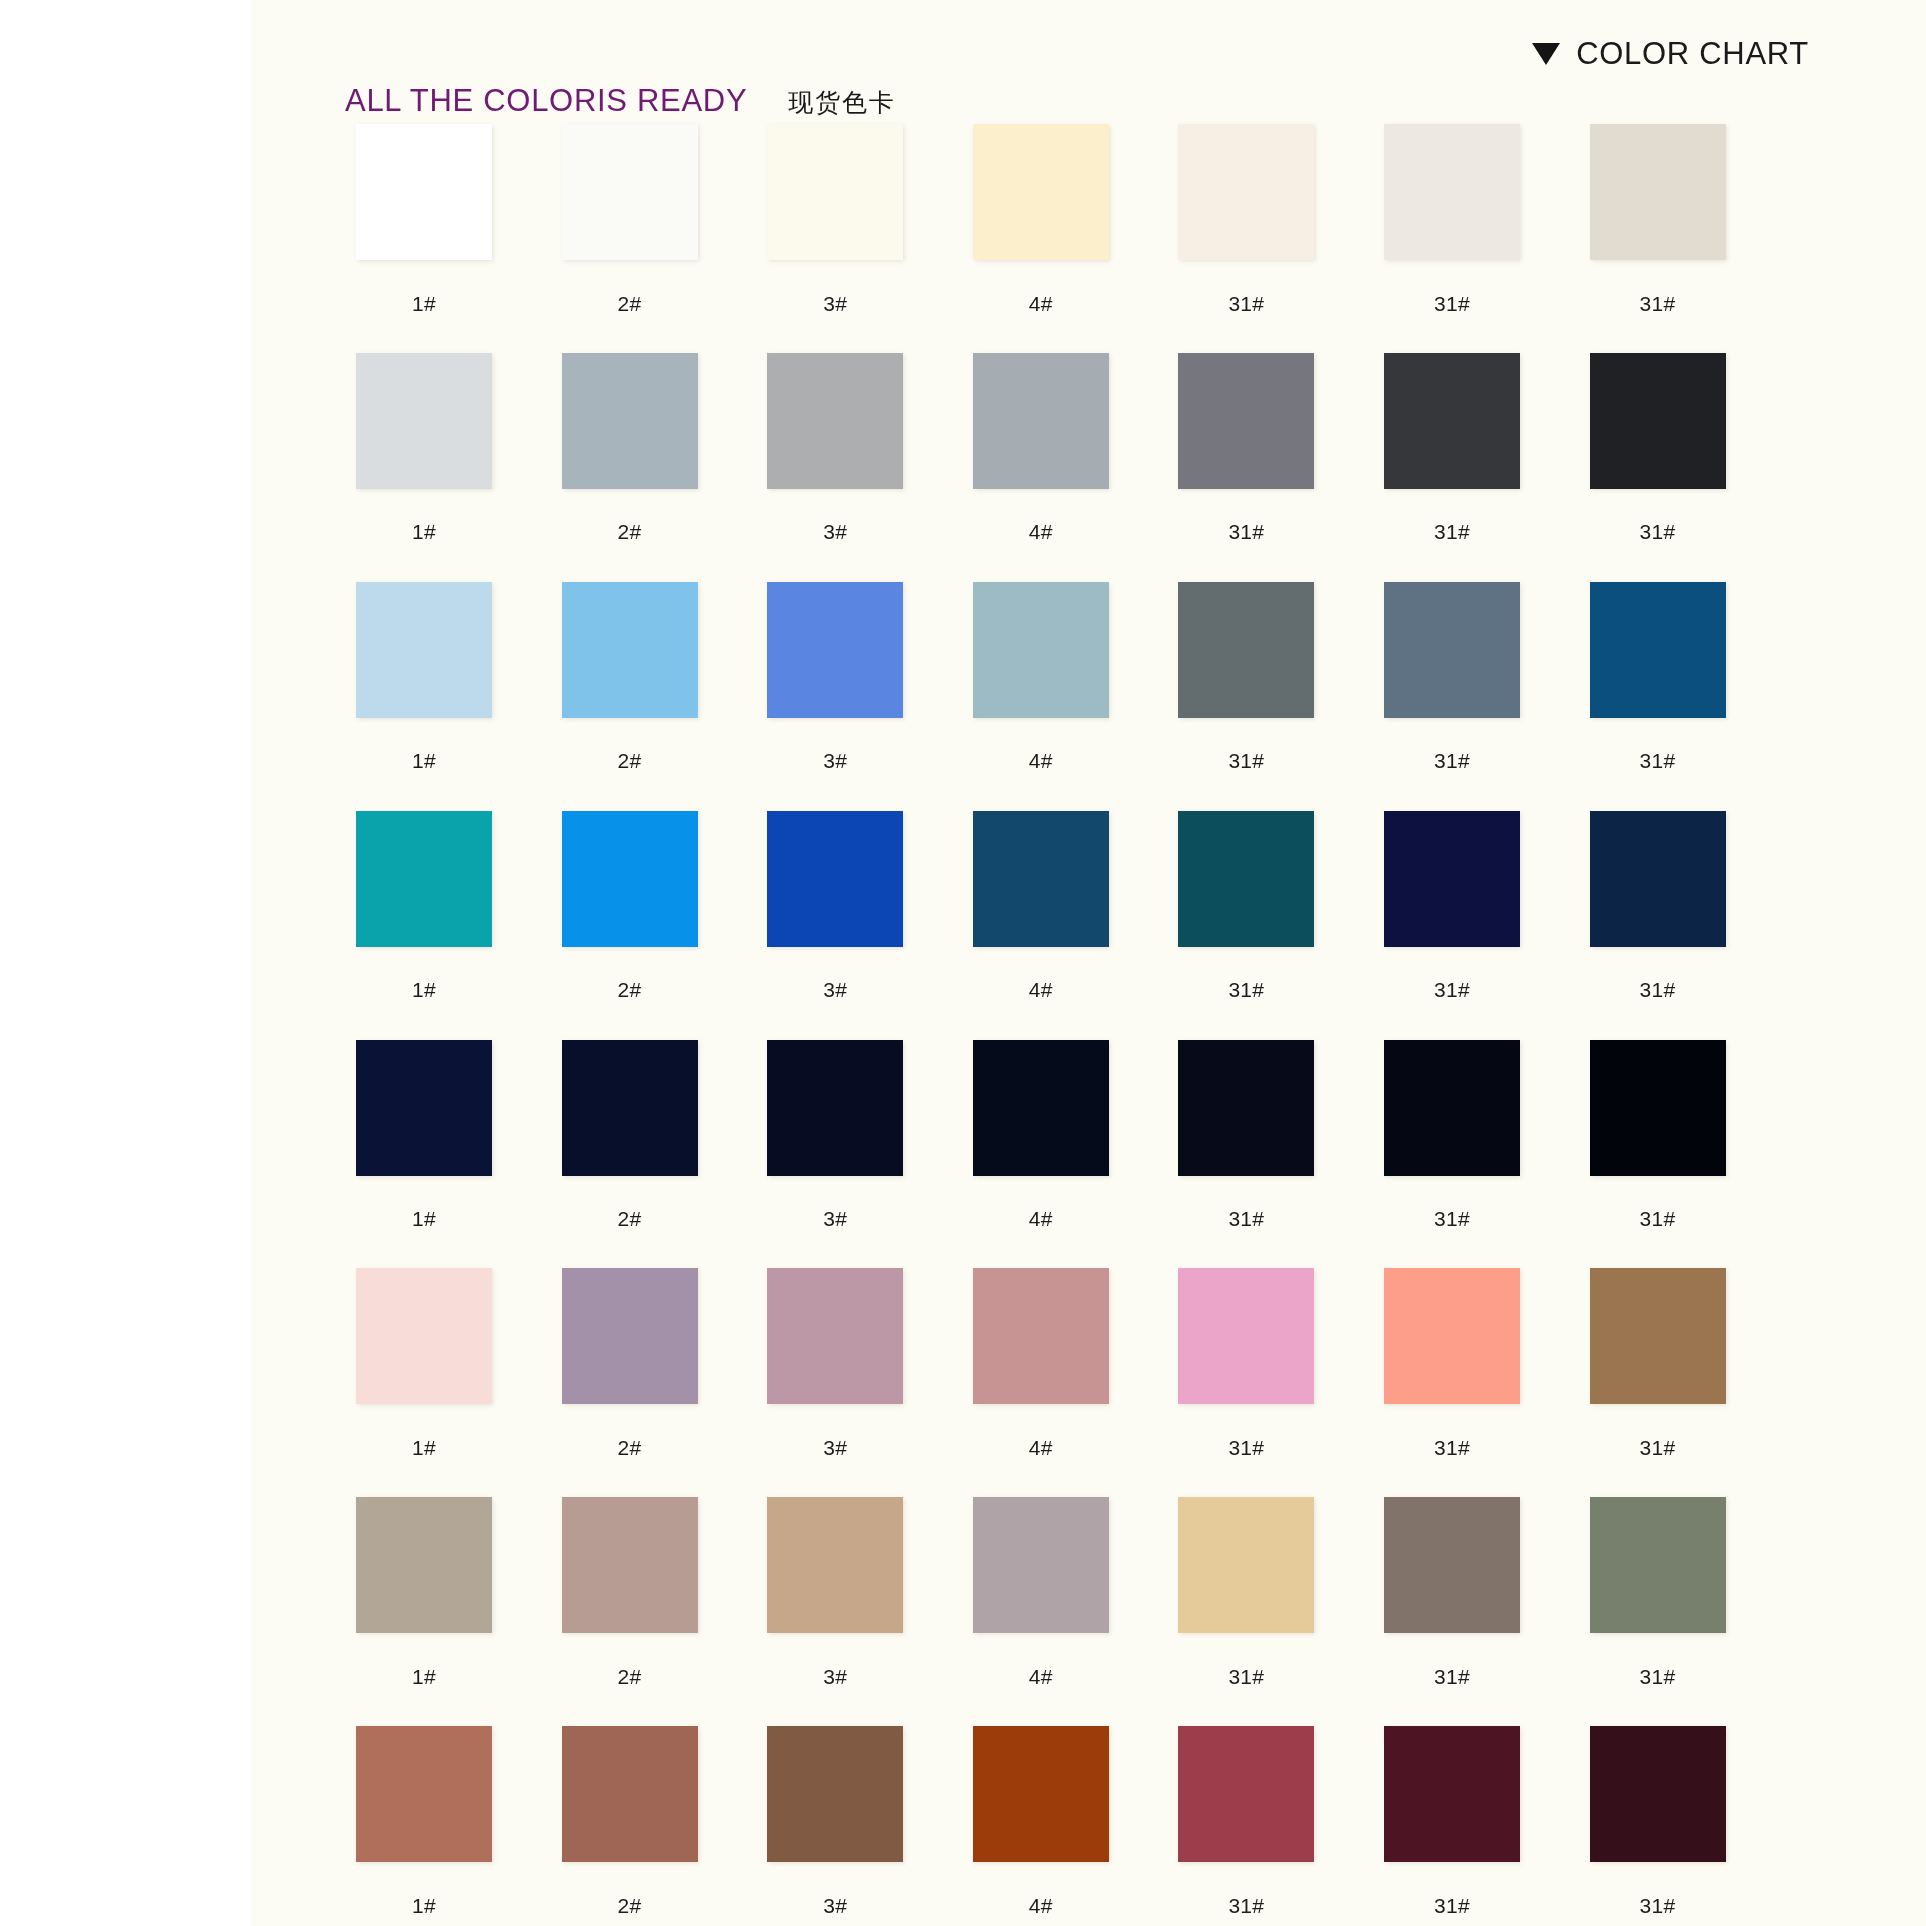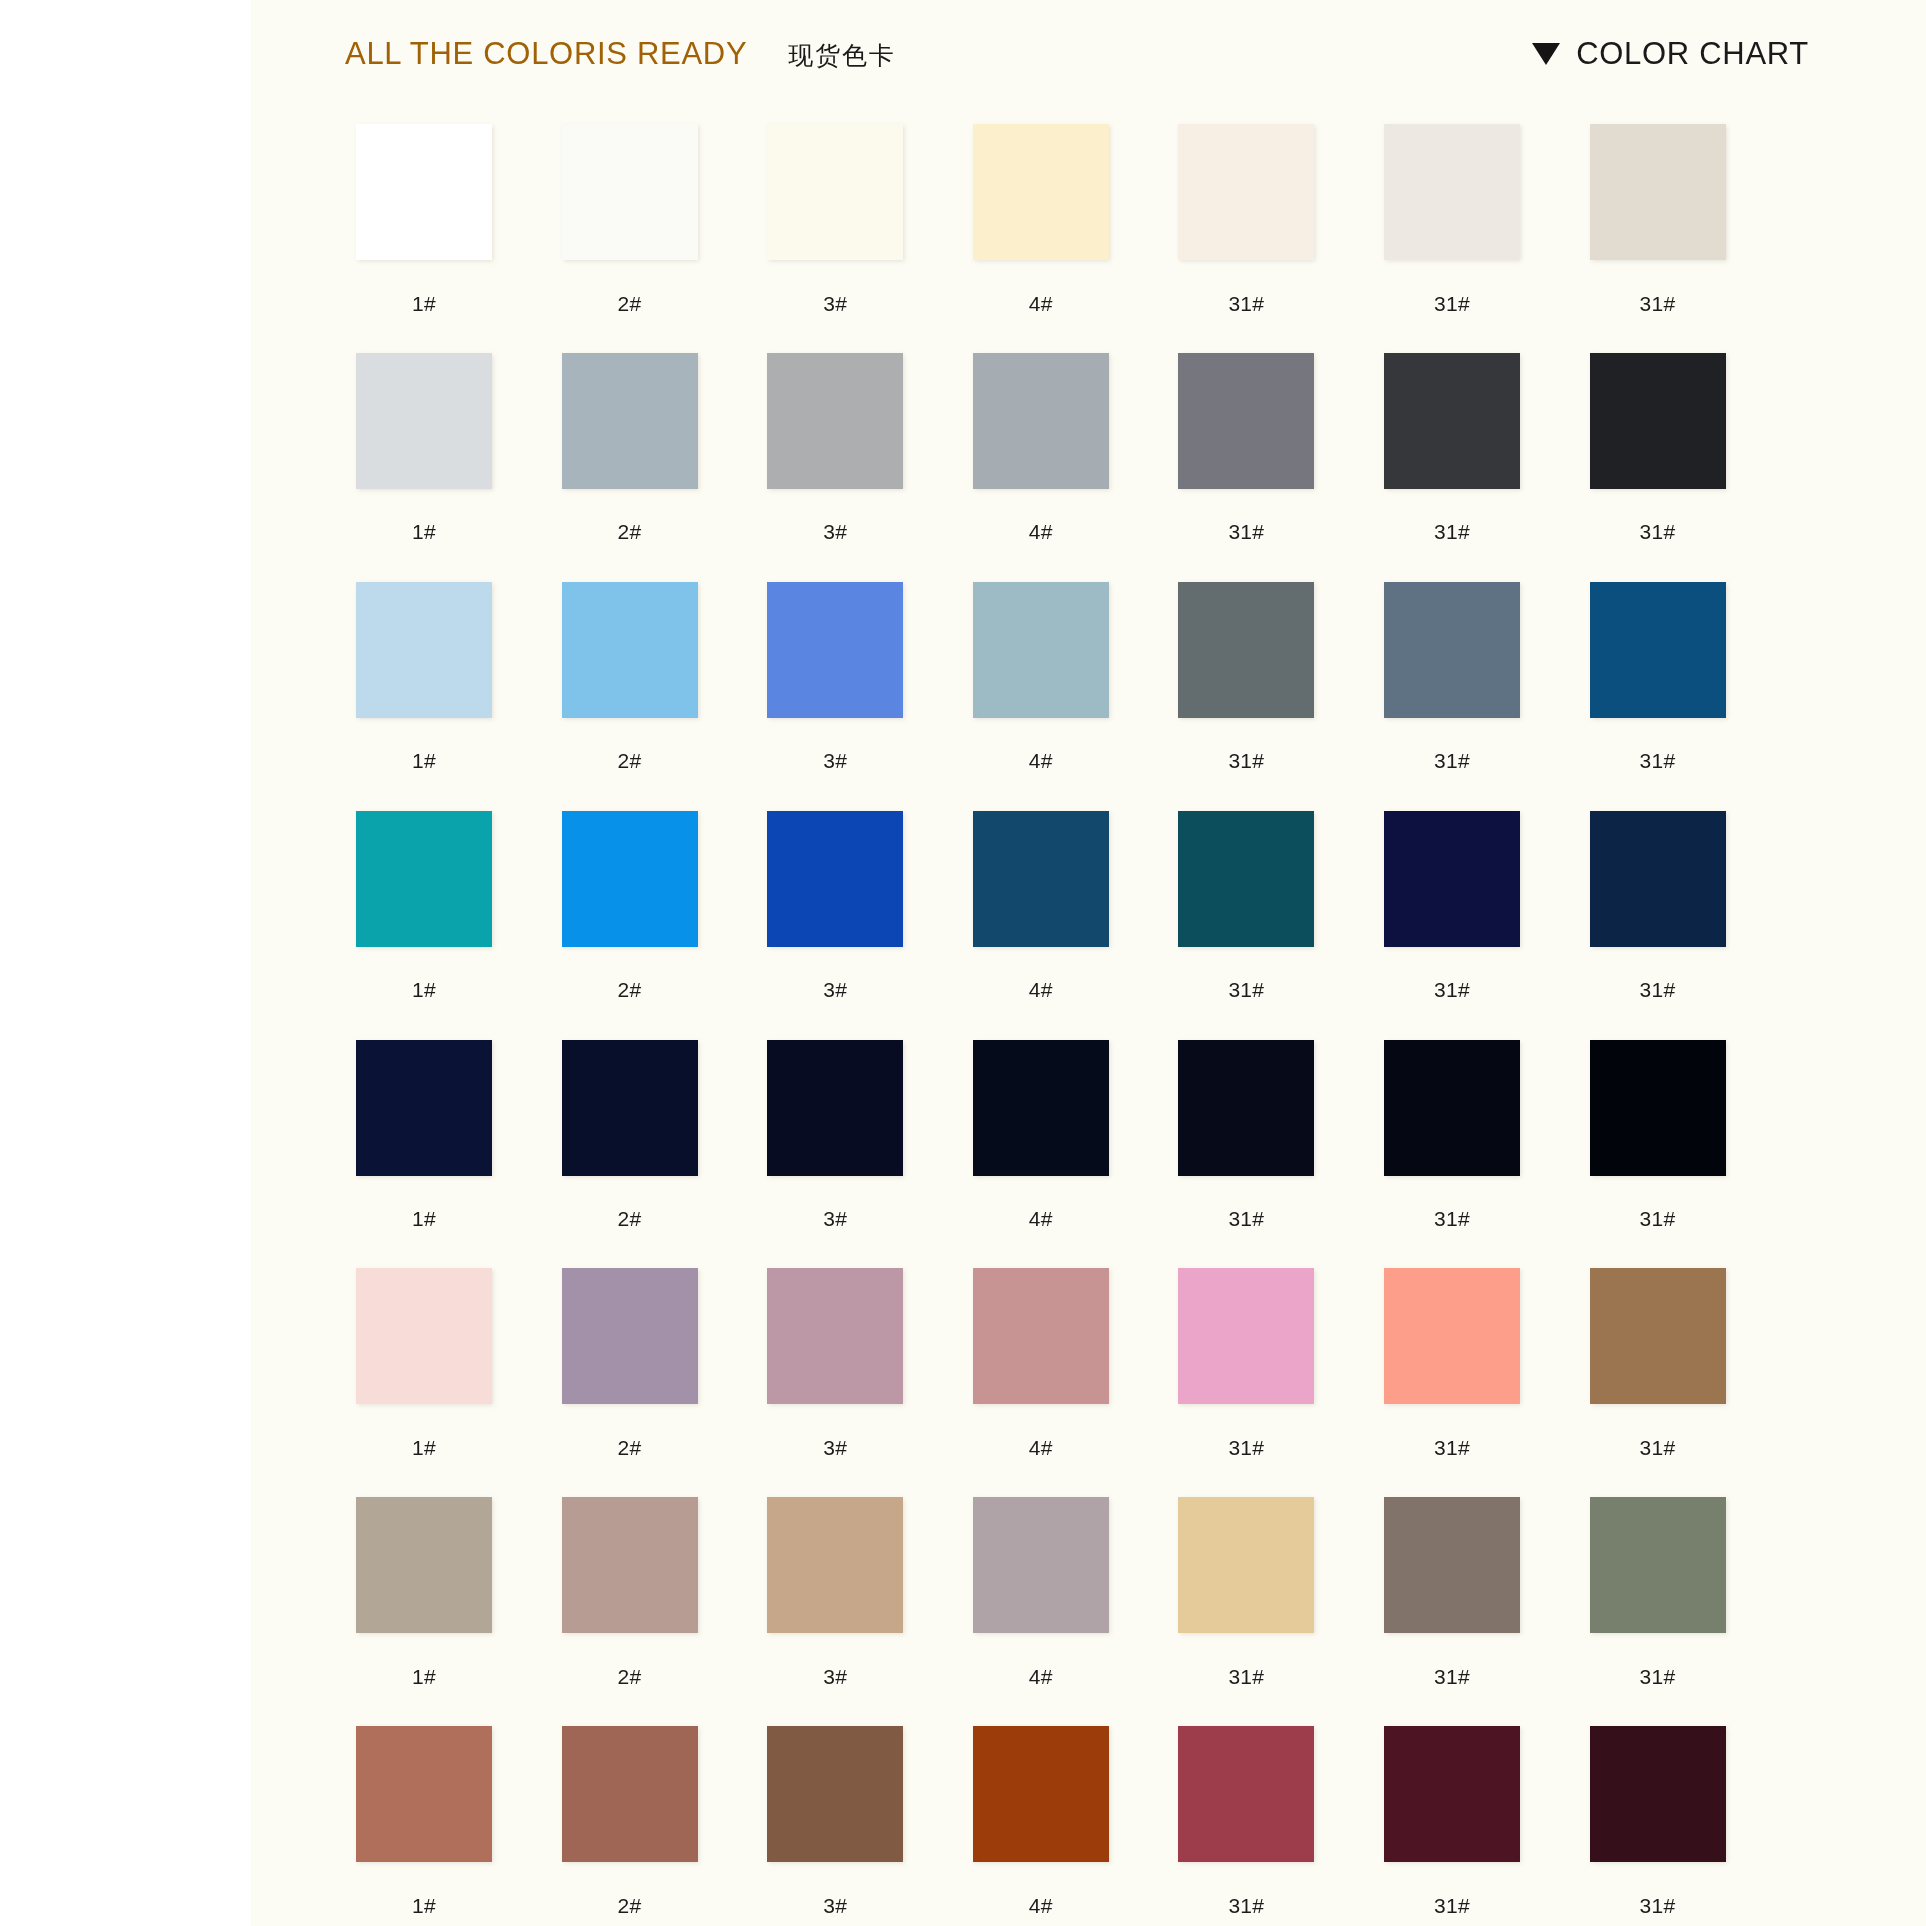--- a/index.html
+++ b/index.html
@@ -44,22 +44,23 @@
     top: 36px;
     display: flex;
     align-items: baseline;
     gap: 41px;
     white-space: nowrap;
   }
 
   .title-en {
     font-size: 31px;
     letter-spacing: 0.7px;
-    color: #a16207;
+    color: #701a75;
     font-weight: 400;
+    margin-top: 47px;
   }
 
   .title-cn {
     font-size: 25px;
     letter-spacing: 1.8px;
     color: #1a1a1a;
     font-weight: 400;
     font-family: "DejaVu Sans", sans-serif;
   }
 

